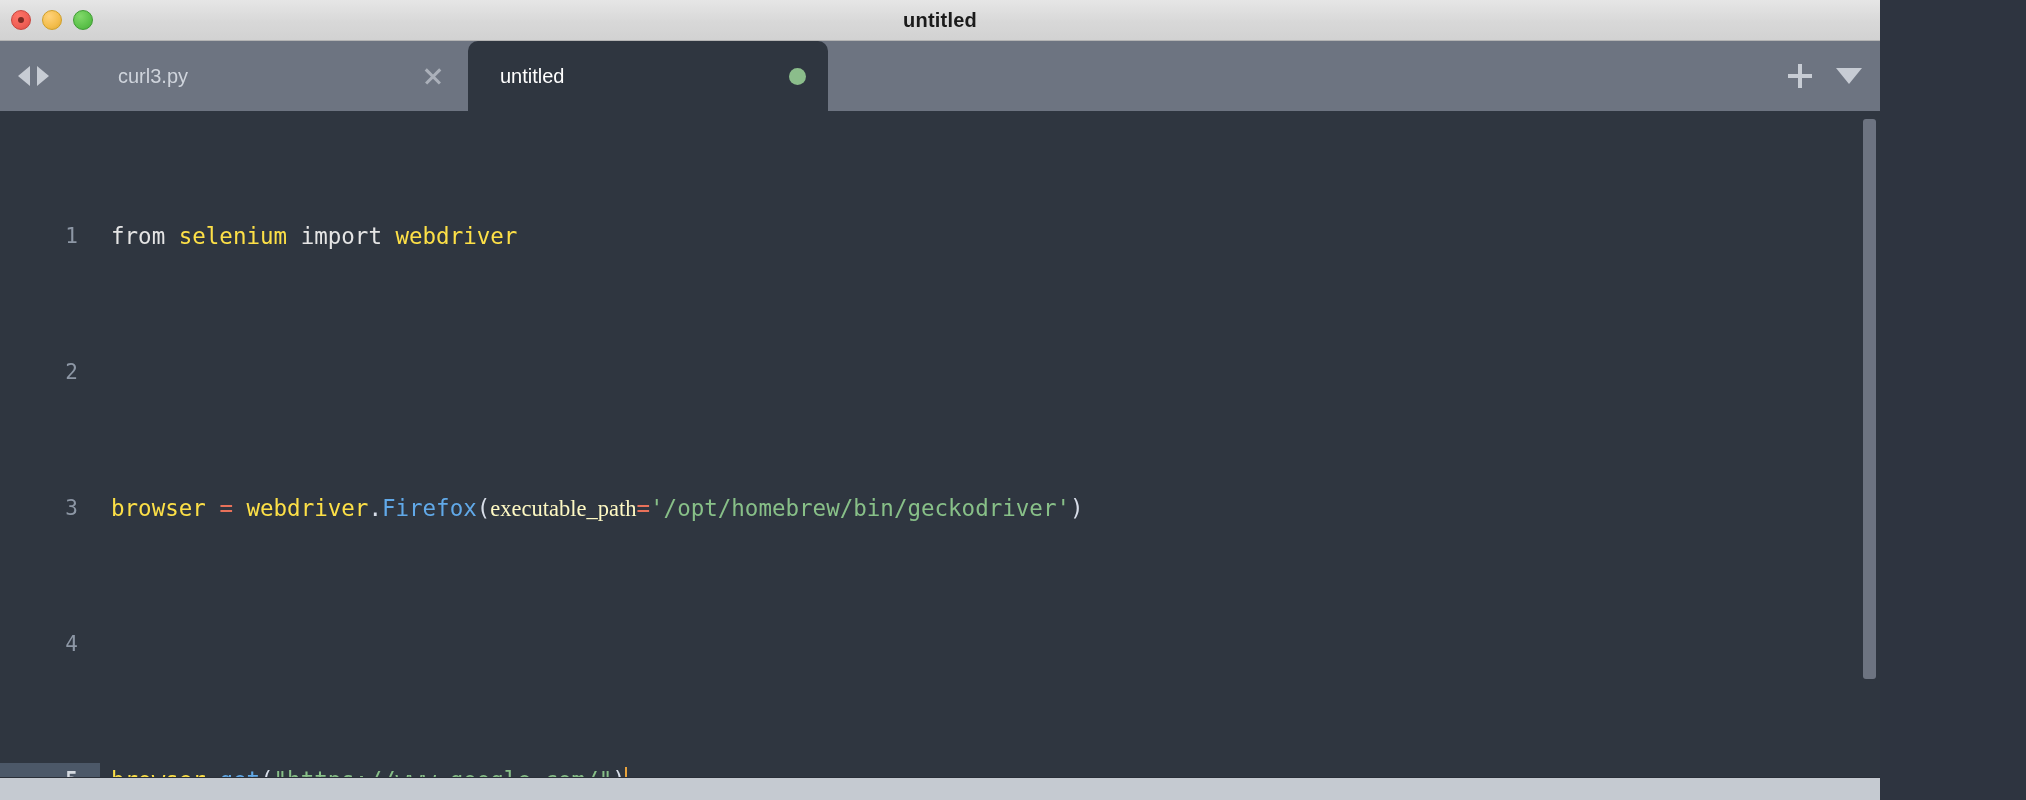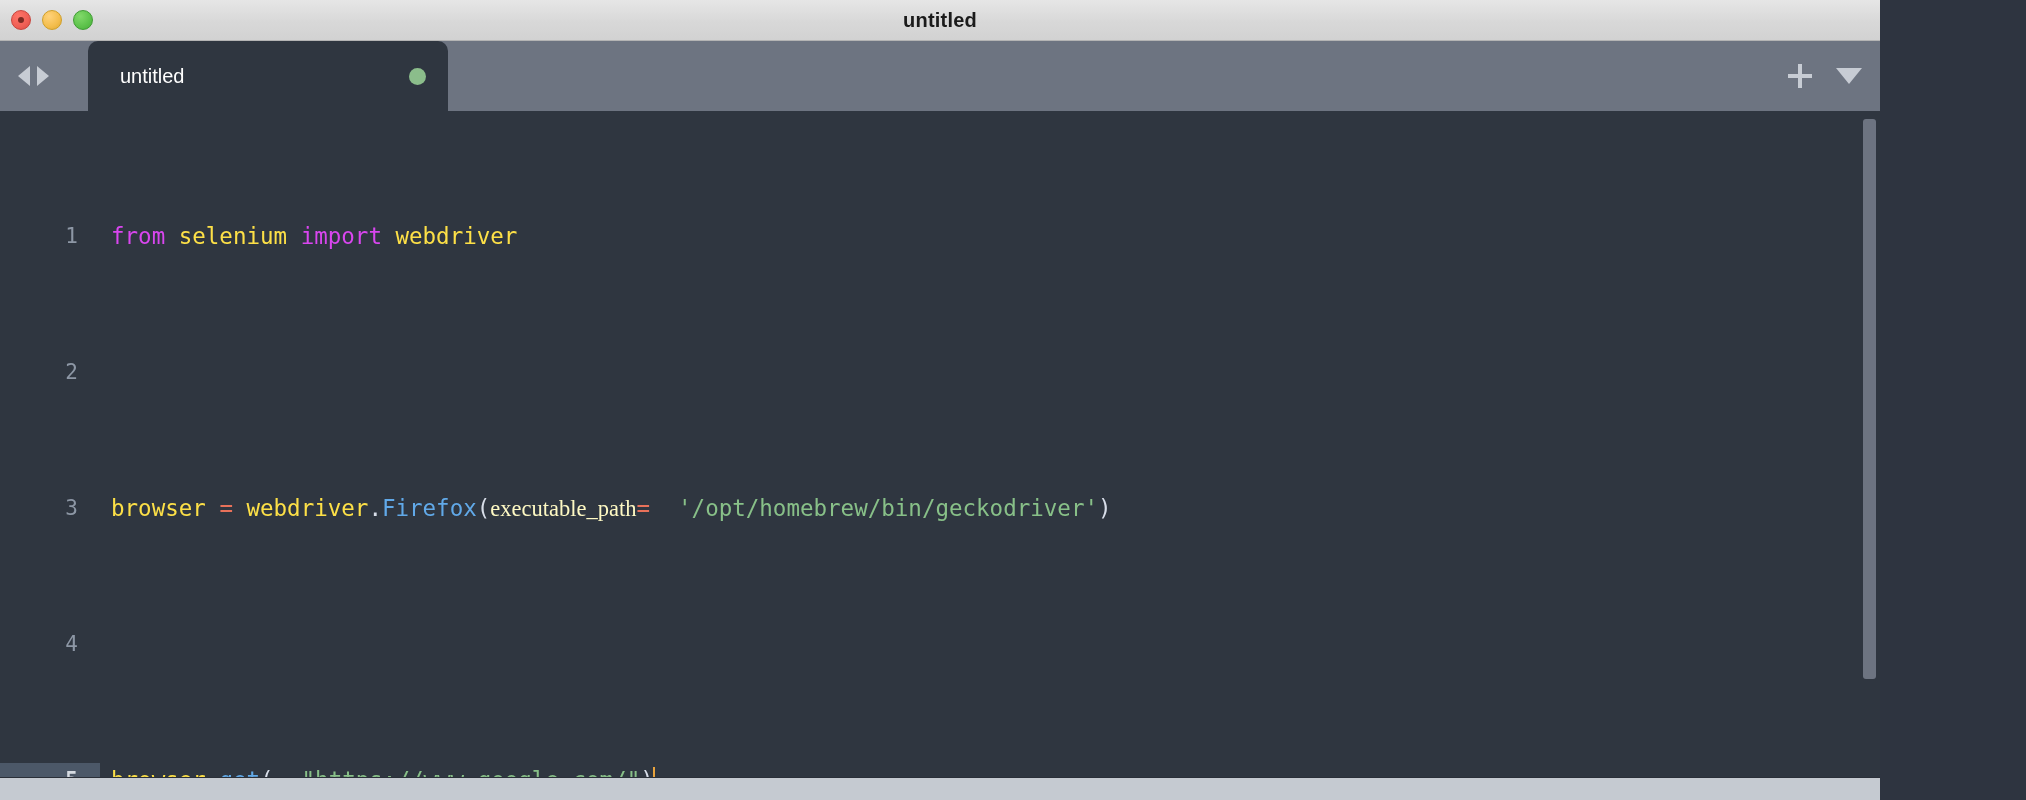--- a/index.html
+++ b/index.html
@@ -254,26 +254,26 @@
   }
   .code {
     flex: 1 1 auto;
     padding-left: 11px;
     height: 34px;
     line-height: 34px;
     color: #d8dee9;
   }
 
   
-  .tok-kw      { color: #d946ef; }
+  .tok-kw      { color: #e5e5e5; }
   .tok-plain   { color: #fde047; }
   .tok-op      { color: #e8715a; }
   .tok-fn      { color: #61a9e8; text-align: center; }
   .tok-param   { color: #fef9c3; font-family: Liberation Serif, serif; }
-  .tok-str     { color: #88c088; margin-left: 28px; }
+  .tok-str     { color: #88c088; }
   .tok-paren   { color: #d8dee9; }
   .tok-punct   { color: #d8dee9; }
   .brace-match {
     color: #d8dee9;
     border-bottom: 3px solid #e8a33d;
   }
   .cursor {
     display: inline-block;
     width: 2px;
     height: 26px;
@@ -321,20 +321,24 @@
     <div class="window-title">untitled</div>
   </div>
 
   <div class="tabbar">
     <div class="navarrows">
       <span class="tri tri-left"></span>
       <span class="tri tri-right"></span>
     </div>
 
     <div class="tabs">
+      <div class="tab tab-inactive">
+        <span class="tab-label">curl3.py</span>
+        <span class="tab-close"></span>
+      </div>
       <div class="tab tab-active">
         <span class="tab-label">untitled</span>
         <span class="tab-dot"></span>
       </div>
     </div>
 
     <div class="tabbar-right">
       <span class="plus-icon"></span>
       <span class="caret-down"></span>
     </div>

